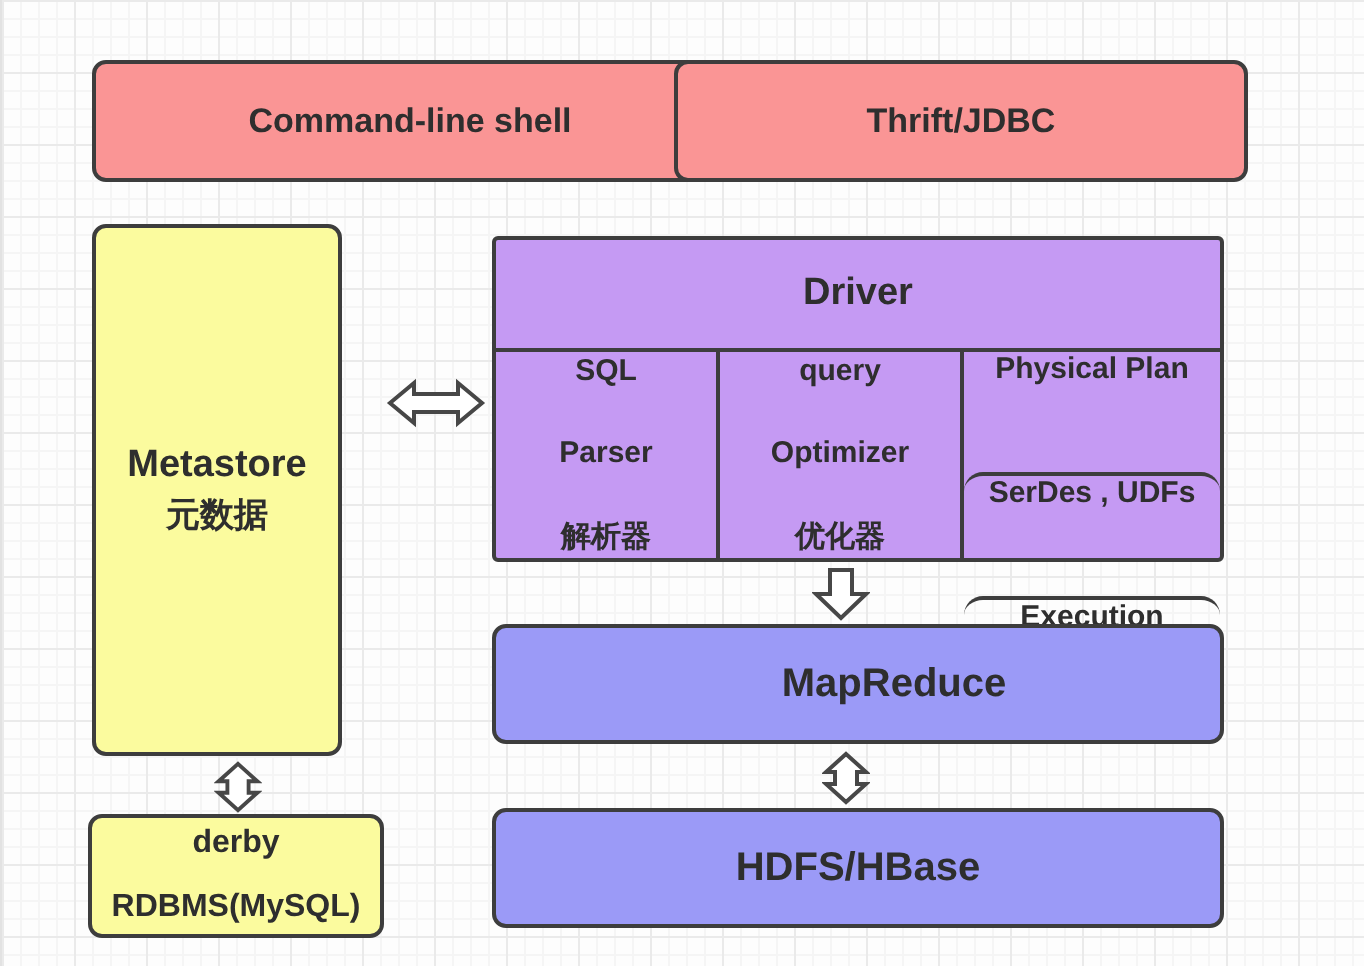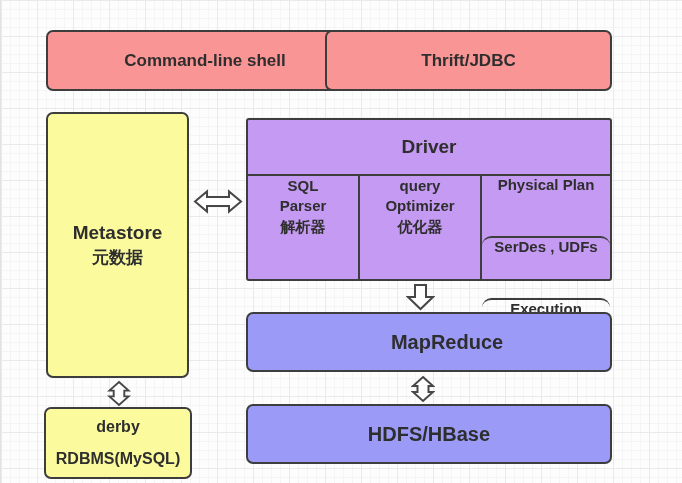--- a/index.html
+++ b/index.html
@@ -33,55 +33,55 @@
     text-align: center;
     font-weight: bold;
     color: #2e2e2e;
   }
   .pink   { background: #fa9595; }
   .yellow { background: #fbfb9e; }
   .purple { background: #c59af3; }
   .blue   { background: #9b9af7; }
 
   #cmd-shell  { left: 45px;  top: 30px;  width: 318px; height: 61px;  font-size: 17px; }
-  #thrift     { left: 324px; top: 30px;  width: 287px; height: 61px;  font-size: 17px; }
-  #metastore  { left: 45px;  top: 112px; width: 143px; height: 266px; font-size: 19px; line-height: 1.45; }
+  #thrift     { left: 336px; top: 30px;  width: 287px; height: 61px;  font-size: 17px; }
+  #metastore  { left: 45px;  top: 112px; width: 125px; height: 266px; font-size: 19px; line-height: 1.45; }
   #metastore .cn { font-size: 17px; }
 
   #driver-box {
     left: 245px; top: 118px; width: 366px; height: 163px;
     border-radius: 3px;
     flex-direction: column;
     align-items: stretch;
     justify-content: flex-start;
   }
   .driver-title {
     height: 56px; flex: 0 0 56px;
     display: flex; align-items: center; justify-content: center;
     font-size: 19px;
     border-bottom: 2px solid #3d3d3d;
   }
   .driver-body { flex: 1; display: flex; align-items: stretch; min-height: 0; }
   .driver-col {
     display: flex; flex-direction: column;
-    align-items: center; justify-content: flex-start;
+    align-items: center; justify-content: space-between;
     font-size: 15px; line-height: 1.35;
   }
   .col-sql { width: 112px; border-right: 2px solid #3d3d3d; }
   .col-opt { width: 122px; border-right: 2px solid #3d3d3d; }
   .col-right { flex: 1; display: flex; flex-direction: column; align-items: stretch; gap: 43px; }
   .cell {
     flex: 1; display: flex; align-items: center; justify-content: center;
     font-size: 15px; font-weight: bold; color: #2e2e2e;
   }
   .cell + .cell { border-top: 2px solid #3d3d3d; border-radius: 11px; }
 
   #mapreduce { left: 245px; top: 312px; width: 366px; height: 60px; font-size: 20px; padding-left: 36px; }
   #hdfs      { left: 245px; top: 404px; width: 366px; height: 60px; font-size: 20px; }
-  #derby     { left: 43px;  top: 407px; width: 148px; height: 72px; font-size: 16px; line-height: 1.3; gap: 11px; }
+  #derby     { left: 43px;  top: 407px; width: 148px; height: 62px; font-size: 16px; line-height: 1.3; gap: 11px; }
 
   .arrow { position: absolute; }
   .arrow svg { display: block; width: 100%; height: 100%; }
   #arrow-metastore-driver { left: 192px; top: 189px; width: 50px; height: 25px; }
   #arrow-driver-mapreduce { left: 405px; top: 283px; width: 29px; height: 28px; }
   #arrow-mapreduce-hdfs   { left: 410px; top: 375px; width: 24px; height: 28px; }
   #arrow-metastore-derby  { left: 106px; top: 380px; width: 24px; height: 27px; }
   .arrow path { fill: #ffffff; stroke: #474747; stroke-width: 2; stroke-linejoin: miter; }
 </style>
 </head>

